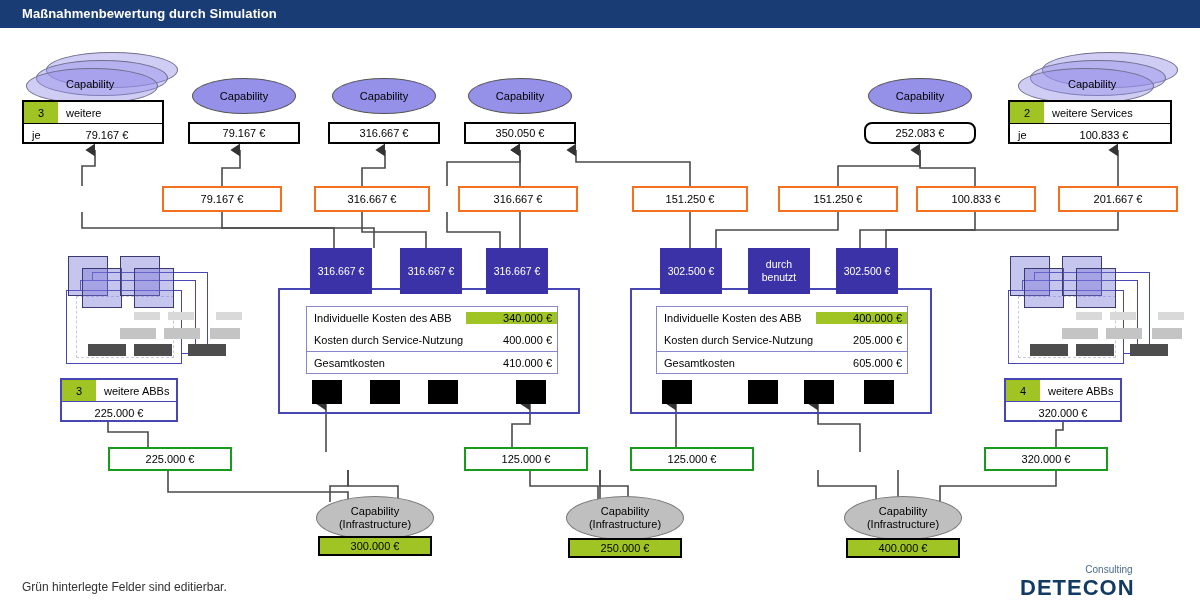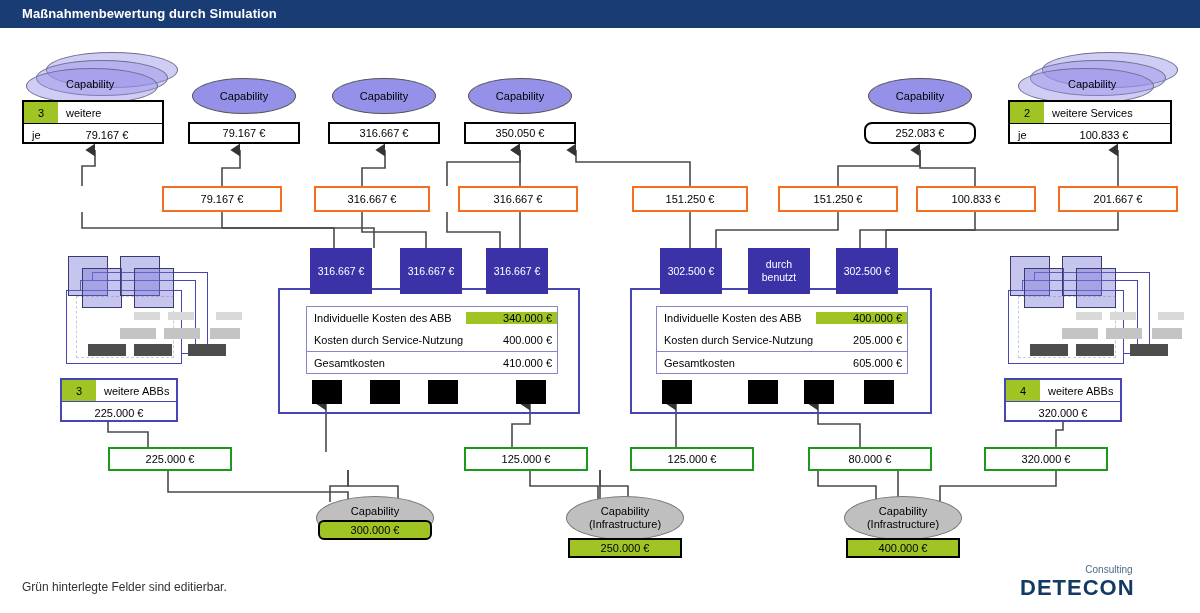--- a/index.html
+++ b/index.html
@@ -342,30 +342,29 @@
     <div class="r1">
       <div class="num">4</div>
       <div class="lbl">weitere ABBs</div>
     </div>
     <div class="r2 center">320.000 €</div>
   </div>
 
   <div class="abs vbox green" style="left:108px;top:447px;width:124px;height:24px;">225.000 €</div>
   <div class="abs vbox green" style="left:464px;top:447px;width:124px;height:24px;">125.000 €</div>
   <div class="abs vbox green" style="left:630px;top:447px;width:124px;height:24px;">125.000 €</div>
-  <div class="abs vbox green" style="left:808px;top:447px;width:124px;height:24px;">80.000 €</div>
   <div class="abs vbox green" style="left:984px;top:447px;width:124px;height:24px;">320.000 €</div>
 
   <div class="abs ell grey" style="left:316px;top:496px;width:118px;height:44px;">
     <div>
       <div>Capability</div>
       <div>(Infrastructure)</div>
     </div>
   </div>
-  <div class="abs infra" style="left:318px;top:520px;width:114px;height:20px;border-radius:6px;">300.000 €</div>
+  <div class="abs infra" style="left:318px;top:536px;width:114px;height:20px;">300.000 €</div>
 
   <div class="abs ell grey" style="left:566px;top:496px;width:118px;height:44px;">
     <div>
       <div>Capability</div>
       <div>(Infrastructure)</div>
     </div>
   </div>
   <div class="abs infra" style="left:568px;top:538px;width:114px;height:20px;">250.000 €</div>
 
   <div class="abs ell grey" style="left:844px;top:496px;width:118px;height:44px;">

